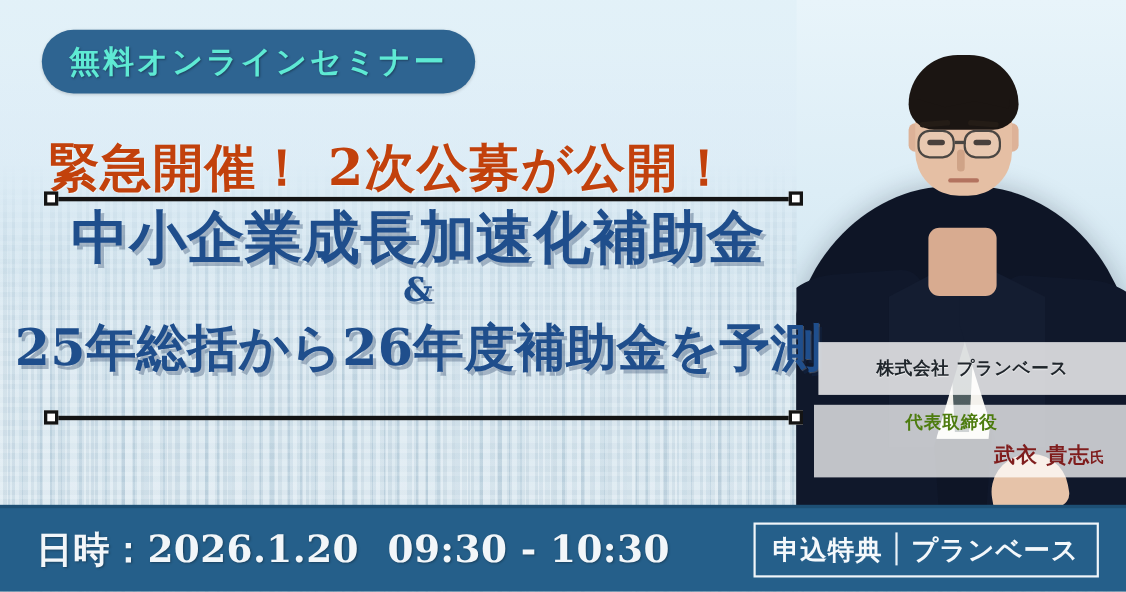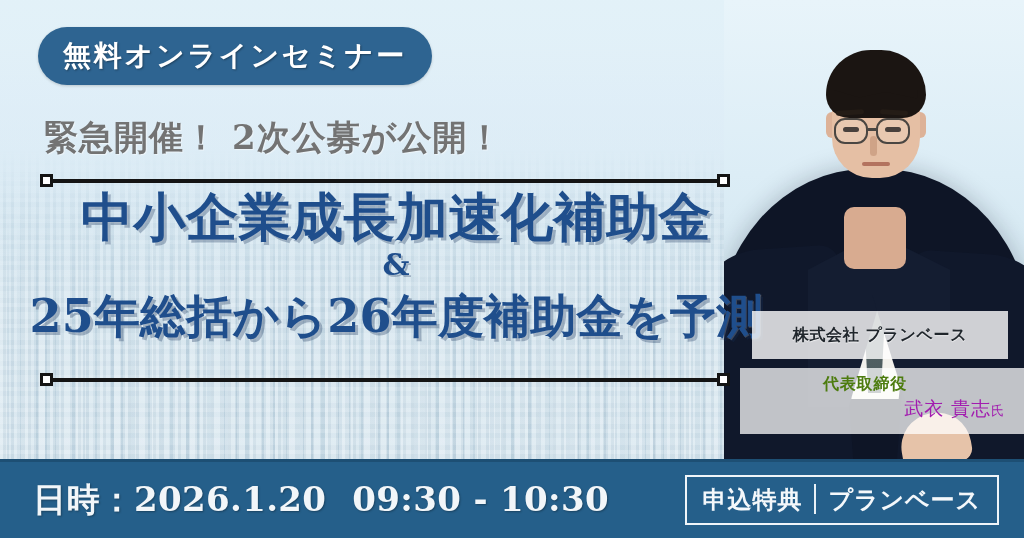--- a/index.html
+++ b/index.html
@@ -62,33 +62,33 @@
   
   .pill{
     position:absolute; left:38px; top:27px;
     width:394px; height:58px;
     border-radius:29px;
     background:#2e6491;
     display:flex; align-items:center; justify-content:center;
     box-shadow:0 1px 3px rgba(0,0,0,.18);
   }
   .pill span{
-    color:#ffffff;
+    color:#5eead4;
     font-size:28px;
     font-weight:700;
     letter-spacing:.10em;
     text-shadow:1px 1px 2px rgba(0,0,0,.35);
     font-family:"DejaVu Serif","Liberation Serif",serif;
   }
 
   
   .subtitle{
-    position:absolute; left:44px; top:115px;
-    font-size:34px; font-weight:700;
-    color:#737373;
+    position:absolute; left:44px; top:122px;
+    font-size:46px; font-weight:700;
+    color:#c2410c;
     letter-spacing:.03em;
     text-shadow:1px 1px 1px rgba(255,255,255,.5);
     white-space:nowrap;
   }
 
   
   .rule{
     position:absolute; left:45px; width:680px; height:4px;
     background:#141414;
   }
@@ -96,21 +96,21 @@
   .rule.bottom{ top:378px; }
   .rule .cap{
     position:absolute; top:-5px; width:13px; height:13px;
     background:#fff; border:3px solid #141414;
   }
   .rule .cap.l{ left:-5px; }
   .rule .cap.r{ right:-5px; }
 
   
   .title-wrap{
-    position:absolute; left:16px; top:186px; width:760px;
+    position:absolute; left:0; top:186px; width:760px;
     text-align:center;
     color:#1f4e8c;
   }
   .title-line1{
     font-size:52px; font-weight:700;
     letter-spacing:.01em;
     text-shadow:3px 3px 0 rgba(20,45,85,.30), 1px 1px 0 rgba(255,255,255,.25);
     line-height:1.18;
     white-space:nowrap;
   }
@@ -210,41 +210,41 @@
   .sp-eye-r{ position:absolute; left:161px; top:127px; width:16px; height:5px; background:#2a211c; border-radius:3px;}
   .sp-nose{ position:absolute; left:146px; top:136px; width:7px; height:20px; background:rgba(190,140,112,.55); border-radius:4px;}
   .sp-mouth{ position:absolute; left:138px; top:162px; width:28px; height:4px; background:#b3735f; border-radius:3px;}
   .sp-hand{
     position:absolute; left:176px; bottom:-6px; width:70px; height:52px;
     background:#e6c3a9; border-radius:34px 34px 12px 12px; transform:rotate(-10deg);
   }
 
   
   .info-company{
-    position:absolute; right:16px; top:311px; width:256px; height:48px;
+    position:absolute; right:0; top:311px; width:280px; height:48px;
     background:rgba(255,255,255,.80);
     display:flex; align-items:center; justify-content:center;
   }
   .info-company span{
     font-size:16px; font-weight:700; color:#20262c;
     letter-spacing:.04em;
     text-shadow:0 1px 1px rgba(255,255,255,.7);
   }
   .info-person{
     position:absolute; right:0; top:368px; width:284px; height:66px;
     background:rgba(255,255,255,.74);
     padding:6px 20px 0 0;
   }
   .info-role{
     font-size:16px; font-weight:700; color:#4d7c0f;
     letter-spacing:.05em; text-align:center; margin-left:-14px;
   }
   .info-name{
-    font-size:19px; font-weight:400; color:#a21caf;
-    letter-spacing:.05em; text-align:right; margin-top:1px;
+    font-size:19px; font-weight:700; color:#7f1d1d;
+    letter-spacing:.05em; text-align:right; margin-top:6px;
   }
   .info-name .suffix{ font-size:13px; letter-spacing:0; }
 
   
   .bottombar{
     position:absolute; left:0; right:0; bottom:0; height:79px;
     background:#255f8a;
     border-top:3px solid #1d4f74;
     display:flex; align-items:center;
   }

